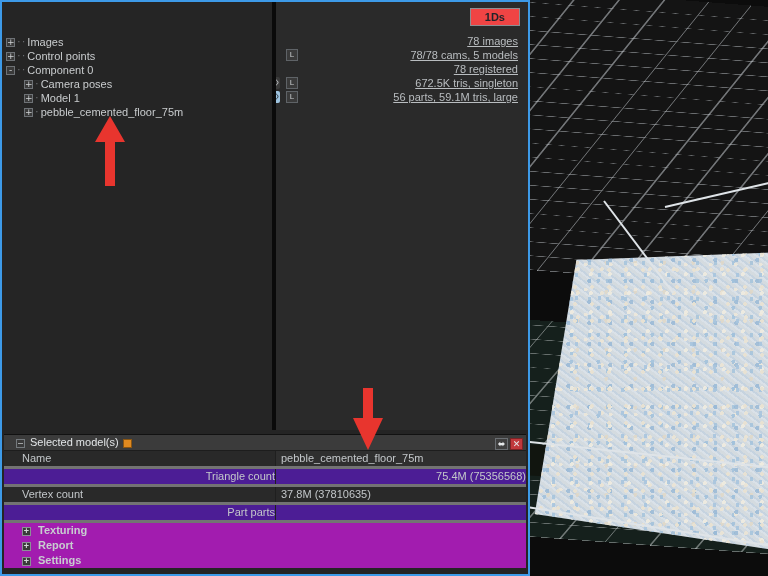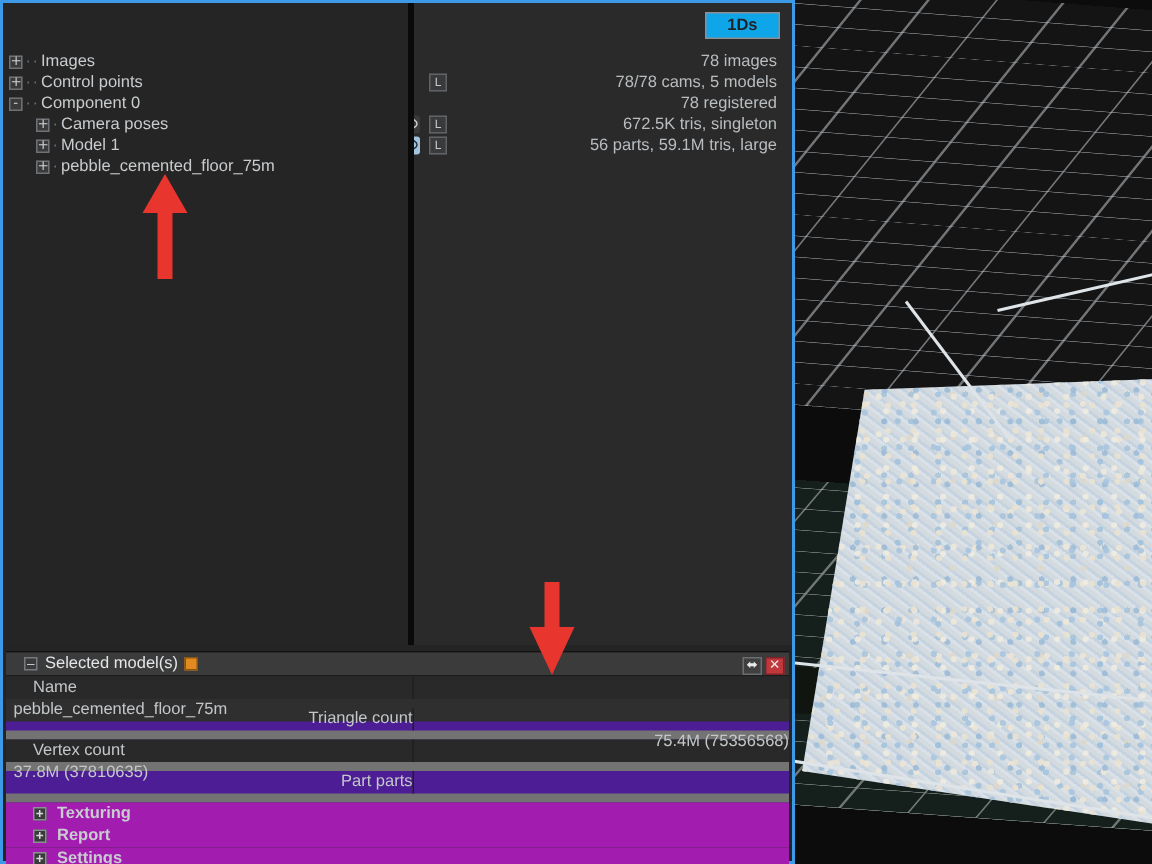--- a/index.html
+++ b/index.html
@@ -59,47 +59,47 @@
   .tree-left .row{padding-left:4px;}
   .expander{display:inline-block;width:9px;height:9px;line-height:7px;text-align:center;
     border:1px solid #6e7276;background:#3a3a3a;color:#cfd2d4;font-size:9px;
     vertical-align:middle;margin-right:2px;box-sizing:border-box;font-family:"DejaVu Sans",sans-serif;}
   .dots{color:#6d7074;letter-spacing:1px;margin-right:1px;}
   .lbl{vertical-align:middle;}
   .indent1{padding-left:22px !important;}
 
   
   .rrow{position:relative;height:14px;line-height:14px;font-size:11px;color:#b9bdc0;text-align:right;padding-right:10px;}
-  .rrow .vtxt{display:inline-block;}
+  .rrow .vtxt{display:inline-block;text-decoration:underline;}
   .icobox{position:absolute;top:1px;width:12px;height:12px;border:1px solid #5f6367;background:#3a3a3a;
     box-sizing:border-box;font-size:8px;line-height:10px;text-align:center;color:#c8cbcd;}
   .icobox.layer{left:10px;}
   .eye{position:absolute;left:-10px;top:1px;width:14px;height:12px;border-radius:2px;background:#3a3a3a;
        box-sizing:border-box;}
   .eye.on{background:#9fc4e0;}
   .eye svg{display:block;margin:1px auto;}
 
-  .badge{position:absolute;right:8px;top:6px;background:#0ea5e9;border:1px solid #8b8f93;
+  .badge{position:absolute;right:8px;top:6px;background:#ef4444;border:1px solid #8b8f93;
     color:#20242a;font-size:11px;line-height:14px;padding:1px 14px;font-weight:bold;}
 
   
   .props{position:absolute;left:2px;right:2px;top:432px;height:120px;background:#2b2b2b;border-top:1px solid #111;}
   .props-title{position:relative;height:15px;line-height:15px;background:#3b3b3b;color:#e3e6e8;
     font-size:11px;padding-left:12px;border-bottom:1px solid #1d1d1d;}
   .tbox{display:inline-block;width:9px;height:9px;line-height:7px;text-align:center;border:1px solid #757a7e;
     background:#3a3a3a;color:#d6d9db;font-size:9px;vertical-align:middle;margin-right:5px;box-sizing:border-box;}
   .pin{display:inline-block;width:9px;height:9px;background:#e08a20;vertical-align:middle;margin-left:4px;
     border:1px solid #8a5512;box-sizing:border-box;}
   .twin-btns{position:absolute;right:3px;top:1px;}
   .tbtn{display:inline-block;width:13px;height:12px;border:1px solid #6a6e72;background:#3f3f3f;
     color:#e6e8ea;font-size:9px;line-height:10px;text-align:center;margin-left:2px;box-sizing:border-box;
     font-family:"DejaVu Sans",sans-serif;}
   .tbtn.close{background:#c1383c;border-color:#7d2326;}
 
-  .prow{display:flex;height:15px;line-height:15px;font-size:11px;color:#c3c7ca;border-bottom:6px solid #737373;flex-direction:column;}
+  .prow{display:flex;height:15px;line-height:15px;font-size:11px;color:#c3c7ca;border-bottom:3px solid #737373;}
   .prow.odd{background:#292929;}
   .prow.even{background:#4c1d95;text-align:right;}
   .pname{width:272px;padding-left:18px;box-sizing:border-box;border-right:1px solid #1f1f1f;}
   .pval{flex:1;padding-left:5px;}
   .prow.sel .pval{background:#2f2f2f;}
   .sect{height:15px;line-height:15px;font-size:11px;font-weight:bold;color:#c8ccd0;padding-left:18px;background:#a21caf;}
   .sect .tbox{margin-right:7px;border-color:#8b9096;}
 
   
   .arrow{position:absolute;pointer-events:none;}

